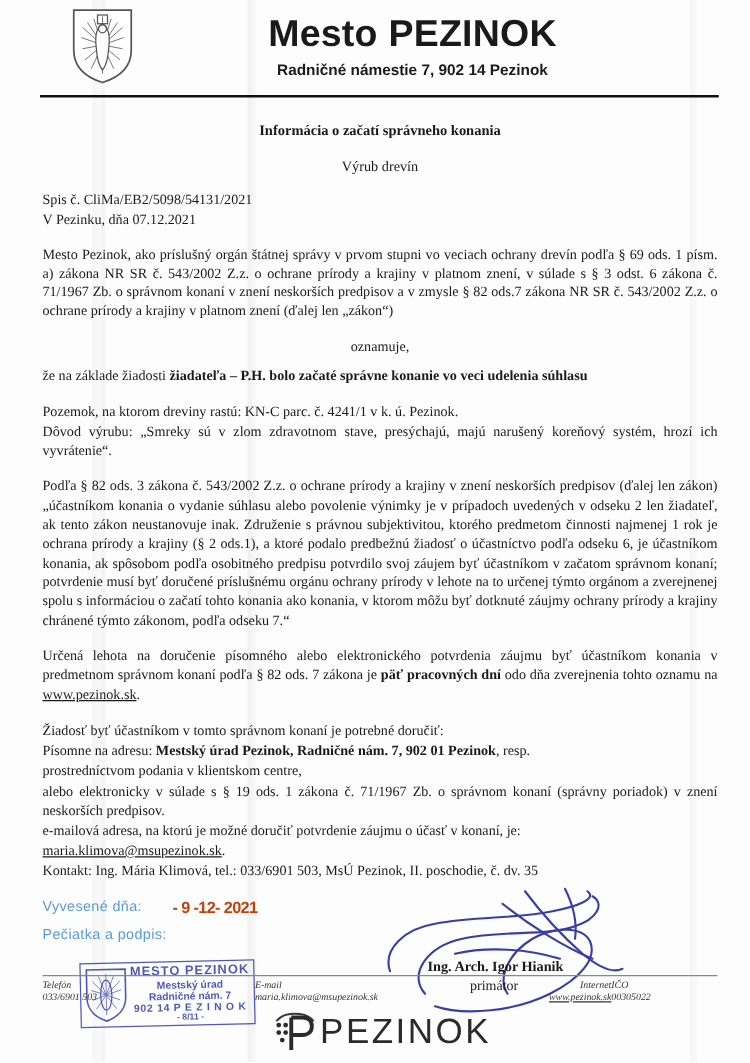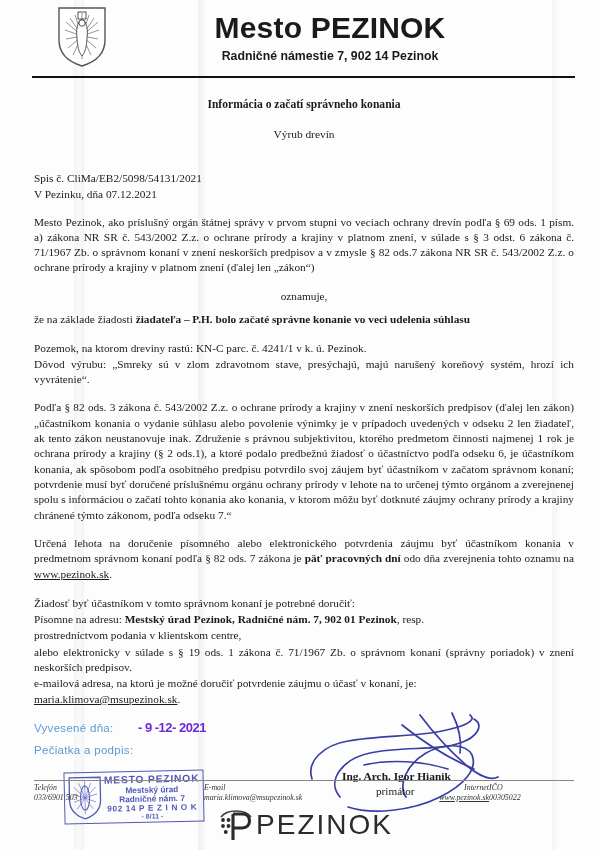--- a/index.html
+++ b/index.html
@@ -80,21 +80,21 @@
     margin-top: 19px;
     font-weight: bold;
     font-size: 11.6px;
     text-align: center;
   }
   .title-sub {
     margin-top: 14px;
     font-size: 11.4px;
     text-align: center;
   }
-  .fileline { margin-top: 29px; font-family: Liberation Serif, serif; }
+  .fileline { margin-top: 11px; font-family: Liberation Serif, serif; }
   .fileline2 { margin-top: 1px; }
 
   .para { margin-top: 13px; text-align: justify; }
   .oznamuje { margin-top: 13px; text-align: center; }
   .zelinka { margin-top: 8px; font-size: 11.3px; }
   .highlight-line {
     margin-top: 16px;
     padding-left: 55px;
     font-weight: bold;
     font-size: 11.5px;
@@ -122,21 +122,21 @@
     letter-spacing: 0.3px;
   }
   .lbl-vyvesene { left: 0px; top: 0px; }
   .lbl-peciatka { left: 0px; top: 22px; }
   .date-stamp {
     position: absolute;
     left: 104px; top: -2px;
     font-family: "Liberation Sans", sans-serif;
     font-weight: bold;
     font-size: 13px;
-    color: #6d28d9;
+    color: #c2410c;
     letter-spacing: -0.5px;
   }
   .round-stamp {
     position: absolute;
     left: 30px; top: 50px;
     width: 140px; height: 52px;
     border: 1.6px solid #2b35a8;
     opacity: 0.82;
     transform: rotate(-1.3deg);
   }
@@ -290,20 +290,21 @@
       <div>Žiadosť byť účastníkom v tomto správnom konaní je potrebné doručiť:</div>
       <div class="just">
         <span>Písomne   na   adresu:   </span><span class="bold">Mestský   úrad   Pezinok,   Radničné   nám.   7,   902   01   Pezinok</span><span>, resp.</span>
       </div>
       <div>prostredníctvom podania v klientskom centre,</div>
       <div class="just">alebo elektronicky v súlade s § 19 ods. 1 zákona č. 71/1967 Zb. o správnom konaní (správny poriadok) v znení neskorších predpisov.</div>
       <div class="just">e-mailová  adresa,  na  ktorú  je  možné  doručiť  potvrdenie  záujmu  o účasť   v konaní,   je:</div>
       <div>
         <span class="uline">maria.klimova@msupezinok.sk</span><span>.</span>
       </div>
+      <div>Kontakt: Ing. Mária Klimová, tel.: 033/6901 503, MsÚ Pezinok, II. poschodie, č. dv. 35</div>
     </div>
 
     <div class="signarea">
 
       <div class="stamp-label lbl-vyvesene">Vyvesené dňa:</div>
       <div class="date-stamp">- 9 -12- 2021</div>
       <div class="stamp-label lbl-peciatka">Pečiatka a podpis:</div>
 
       <div class="round-stamp">
         <div class="crest-s">

